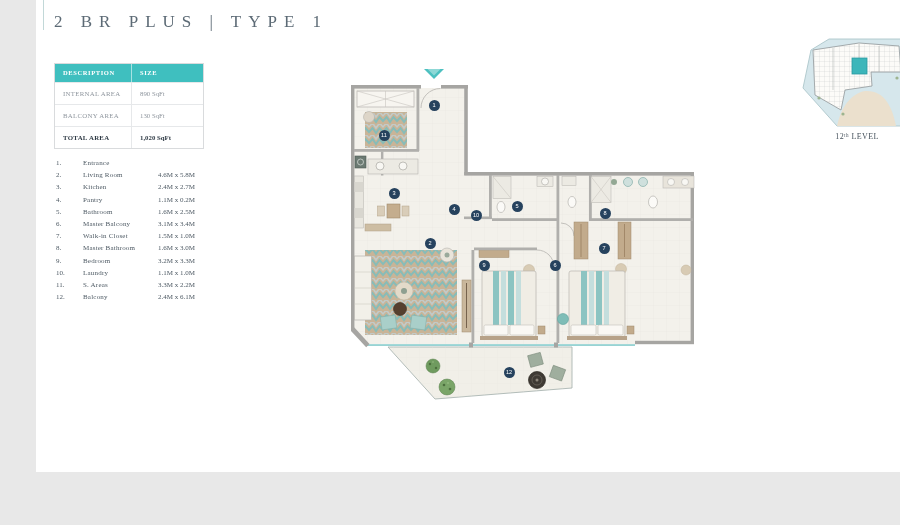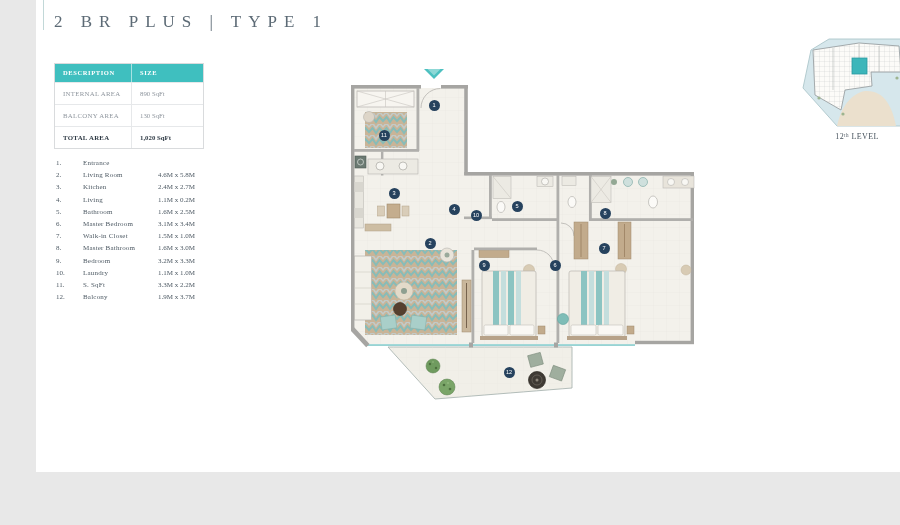--- a/index.html
+++ b/index.html
@@ -88,33 +88,33 @@
       </div>
 
       <div class="legend-row">
         <div class="l-num">3</div>
         <div class="l-name">Kitchen</div>
         <div class="l-dims">2.4M x 2.7M</div>
       </div>
 
       <div class="legend-row">
         <div class="l-num">4</div>
-        <div class="l-name">Living</div>
+        <div class="l-name">Pantry</div>
         <div class="l-dims">1.1M x 0.2M</div>
       </div>
 
       <div class="legend-row">
         <div class="l-num">5</div>
         <div class="l-name">Bathroom</div>
         <div class="l-dims">1.6M x 2.5M</div>
       </div>
 
       <div class="legend-row">
         <div class="l-num">6</div>
-        <div class="l-name">Master Bedroom</div>
+        <div class="l-name">Master Balcony</div>
         <div class="l-dims">3.1M x 3.4M</div>
       </div>
 
       <div class="legend-row">
         <div class="l-num">7</div>
         <div class="l-name">Walk-in Closet</div>
         <div class="l-dims">1.5M x 1.0M</div>
       </div>
 
       <div class="legend-row">
@@ -130,28 +130,28 @@
       </div>
 
       <div class="legend-row">
         <div class="l-num">10</div>
         <div class="l-name">Laundry</div>
         <div class="l-dims">1.1M x 1.0M</div>
       </div>
 
       <div class="legend-row">
         <div class="l-num">11</div>
-        <div class="l-name">S. SqFt</div>
+        <div class="l-name">S. Areas</div>
         <div class="l-dims">3.3M x 2.2M</div>
       </div>
 
       <div class="legend-row">
         <div class="l-num">12</div>
         <div class="l-name">Balcony</div>
-        <div class="l-dims">1.9M x 3.7M</div>
+        <div class="l-dims">2.4M x 6.1M</div>
       </div>
     </div>
 
   <svg class="plan" viewBox="0 0 360 370">
     <defs>
       <pattern id="chev" width="14" height="11" patternUnits="userSpaceOnUse">
         <rect width="14" height="11" fill="#c9b497"></rect>
         <path d="M-1,9 L3.5,4 L7,9 L10.5,4 L15,9" stroke="#87bcb8" stroke-width="2" fill="none"></path>
         <path d="M-1,4 L3.5,-1 L7,4 L10.5,-1 L15,4" stroke="#c2cac8" stroke-width="1.6" fill="none"></path>
       </pattern>

